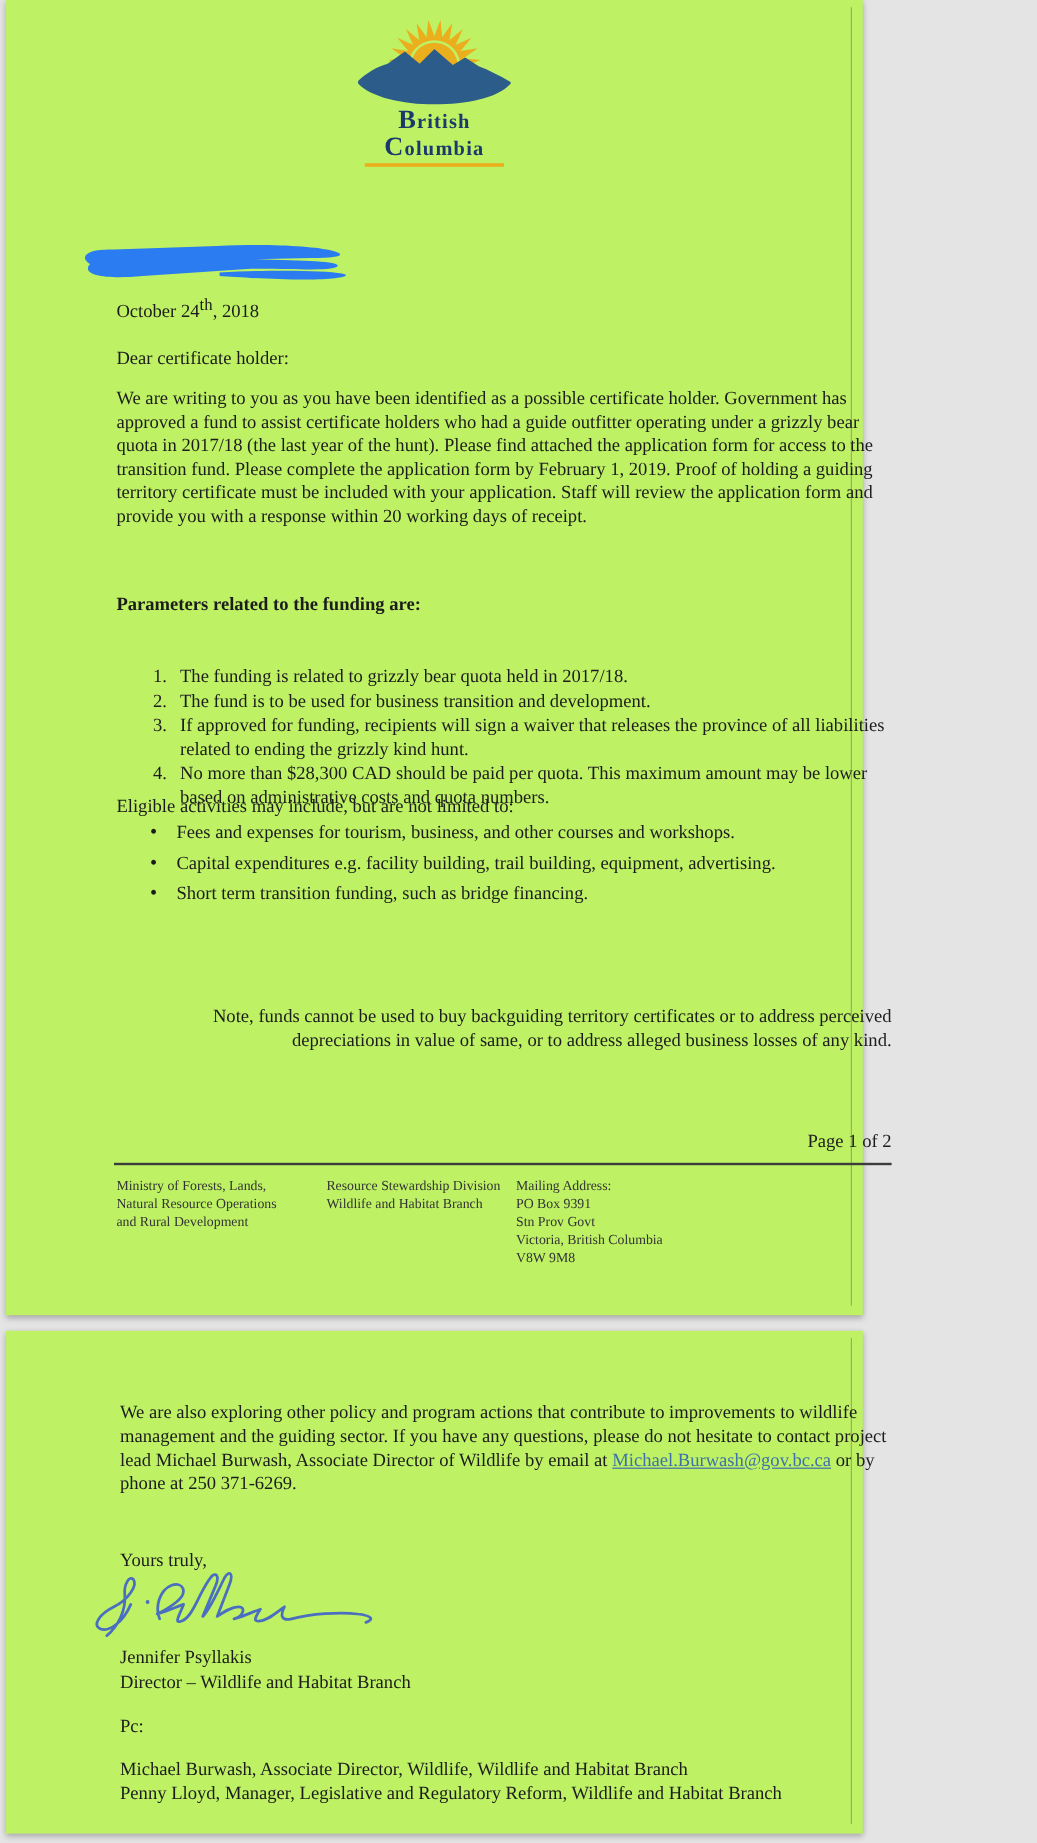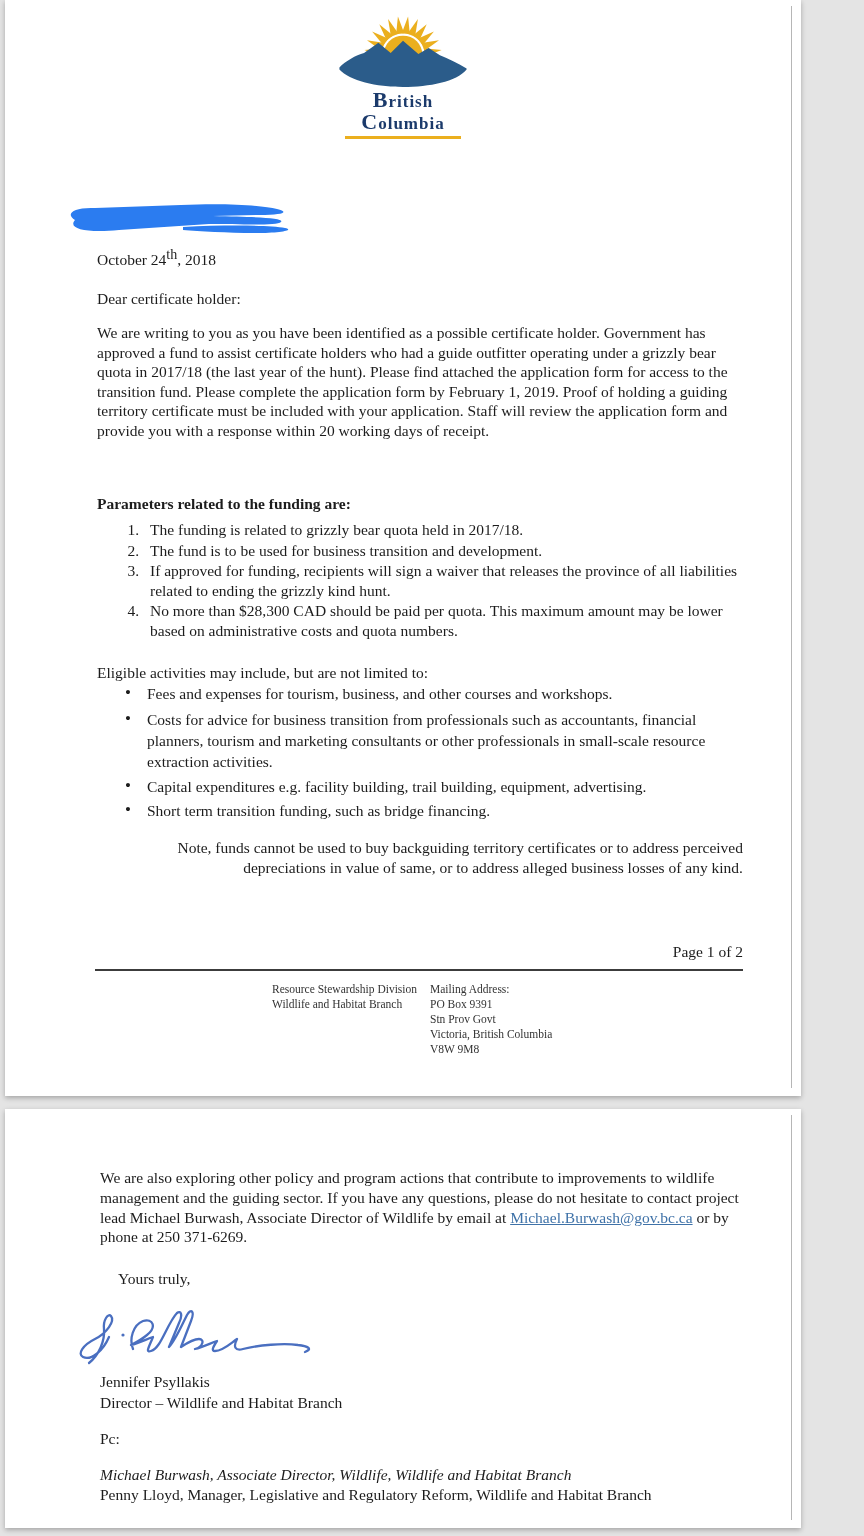--- a/index.html
+++ b/index.html
@@ -2,21 +2,21 @@
 <html style="--logo_gold: #EBAF1E; --logo_navy: #1b3a6b; --mountain_blue: #2b5c8a; --redaction_blue: #2b7cf0; --signature_blue: #4a6fc0; --link_blue: #3f72a8;"><head>
 <meta charset="utf-8">
 <style>
   html,body{margin:0;padding:0;}
   body{
     width:864px;height:1536px;position:relative;overflow:hidden;
     background:#e4e4e4;
     font-family:"Liberation Serif","DejaVu Serif",serif;
   }
   .page{
-    position:absolute;left:5px;width:796px;background:#ffffff;
+    position:absolute;left:5px;width:714px;background:#bef264;
     box-shadow:0 2px 5px rgba(0,0,0,0.28);
   }
   #page1{top:0;height:1096px;}
   #page2{top:1109px;height:419px;}
   .scan-line{position:absolute;right:9px;top:6px;bottom:8px;width:1px;
     background:rgba(110,110,110,0.5);}
   
   .logo{position:absolute;top:10px;left:50%;transform:translateX(-50%);
     width:170px;text-align:center;}
   .logo svg{display:block;margin:0 auto;}
@@ -30,21 +30,21 @@
   .redaction{position:absolute;top:203px;left:57px;width:238px;height:34px;}
   .redact{fill:var(--redaction_blue);}
   
   .blk{position:absolute;left:92px;width:646px;font-size:15.5px;
     line-height:19.5px;color:#1c1c1c;}
   .date-line{top:245px;}
   .date-line sup{font-size:14px;}
   .salutation{top:289px;}
   .para1{top:323px;}
   .params-heading{top:494px;font-weight:bold;}
-  .numbered{top:520px;}
+  .numbered{top:554px;}
   .numbered ol{margin:0;padding-left:46px;}
   .numbered li{padding-left:7px;margin-bottom:1px;}
   .eligible-heading{top:663px;}
   .bullets{top:684px;}
   .bullets ul{margin:0;padding:0;list-style:none;}
   .bullets li{position:relative;padding-left:50px;margin-bottom:5px;}
   .bullets li::before{content:"\2022";position:absolute;left:28px;top:-1px;
     font-size:17px;}
   .bullets li:nth-child(2){line-height:21px;}
   .note{top:838px;text-align:right;}
@@ -54,27 +54,27 @@
   .footer-col{position:absolute;top:982px;font-size:11.5px;line-height:15px;
     color:#333;}
   .fcol1{left:92px;width:160px;}
   .fcol2{left:267px;width:160px;}
   .fcol3{left:425px;width:170px;}
   
   .p2blk{position:absolute;left:95px;width:646px;font-size:15.5px;
     line-height:19.8px;color:#1c1c1c;}
   .p2-para{top:59px;}
   .email-link{color:var(--link_blue);text-decoration:underline;cursor:pointer;}
-  .closing{top:160px;margin-left:18px;}
+  .closing{top:182px;}
   .signature{position:absolute;top:194px;left:68px;width:250px;height:70px;}
   .sig{stroke:var(--signature_blue);stroke-width:2.3;fill:none;
     stroke-linecap:round;stroke-linejoin:round;}
   .signer{top:262px;line-height:21px;}
   .pc-label{top:320px;}
-  .pc-entry1{top:356px;font-style:italic;}
+  .pc-entry1{top:356px;}
   .pc-entry2{top:376px;}
 </style>
 </head>
 <body>
 
 <div class="page" id="page1">
   <div class="scan-line"></div>
 
   <div class="logo">
     <svg width="150" height="80" viewBox="0 0 140 78">
@@ -122,32 +122,36 @@
       <li>If approved for funding, recipients will sign a waiver that releases the province of all liabilities related to ending the grizzly kind hunt.</li>
       <li>No more than $28,300 CAD should be paid per quota.  This maximum amount may be lower based on administrative costs and quota numbers.</li>
     </ol>
   </div>
 
   <div class="blk eligible-heading">Eligible activities may include, but are not limited to:</div>
 
   <div class="blk bullets">
     <ul>
       <li>Fees and expenses for tourism, business, and other courses and workshops.</li>
-      <li>Costs for advice for business transition from professionals such as accountants, financial planners, tourism and marketing consultants or other professionals in small-scale resource extraction activities.</li>
       <li>Capital expenditures e.g. facility building, trail building, equipment, advertising.</li>
       <li>Short term transition funding, such as bridge financing.</li>
     </ul>
   </div>
 
   <div class="blk note">Note, funds cannot be used to buy backguiding territory certificates or to address perceived depreciations in value of same, or to address alleged business losses of any kind.</div>
 
   <div class="blk page-label">Page 1 of 2</div>
 
   <div class="rule"></div>
 
+  <div class="footer-col fcol1">
+    <div>Ministry of Forests, Lands,</div>
+    <div>Natural Resource Operations</div>
+    <div>and Rural Development</div>
+  </div>
   <div class="footer-col fcol2">
     <div>Resource Stewardship Division</div>
     <div>Wildlife and Habitat Branch</div>
   </div>
   <div class="footer-col fcol3">
     <div>Mailing Address:</div>
     <div>PO Box 9391</div>
     <div>Stn Prov Govt</div>
     <div>Victoria, British Columbia</div>
     <div>V8W 9M8</div>

